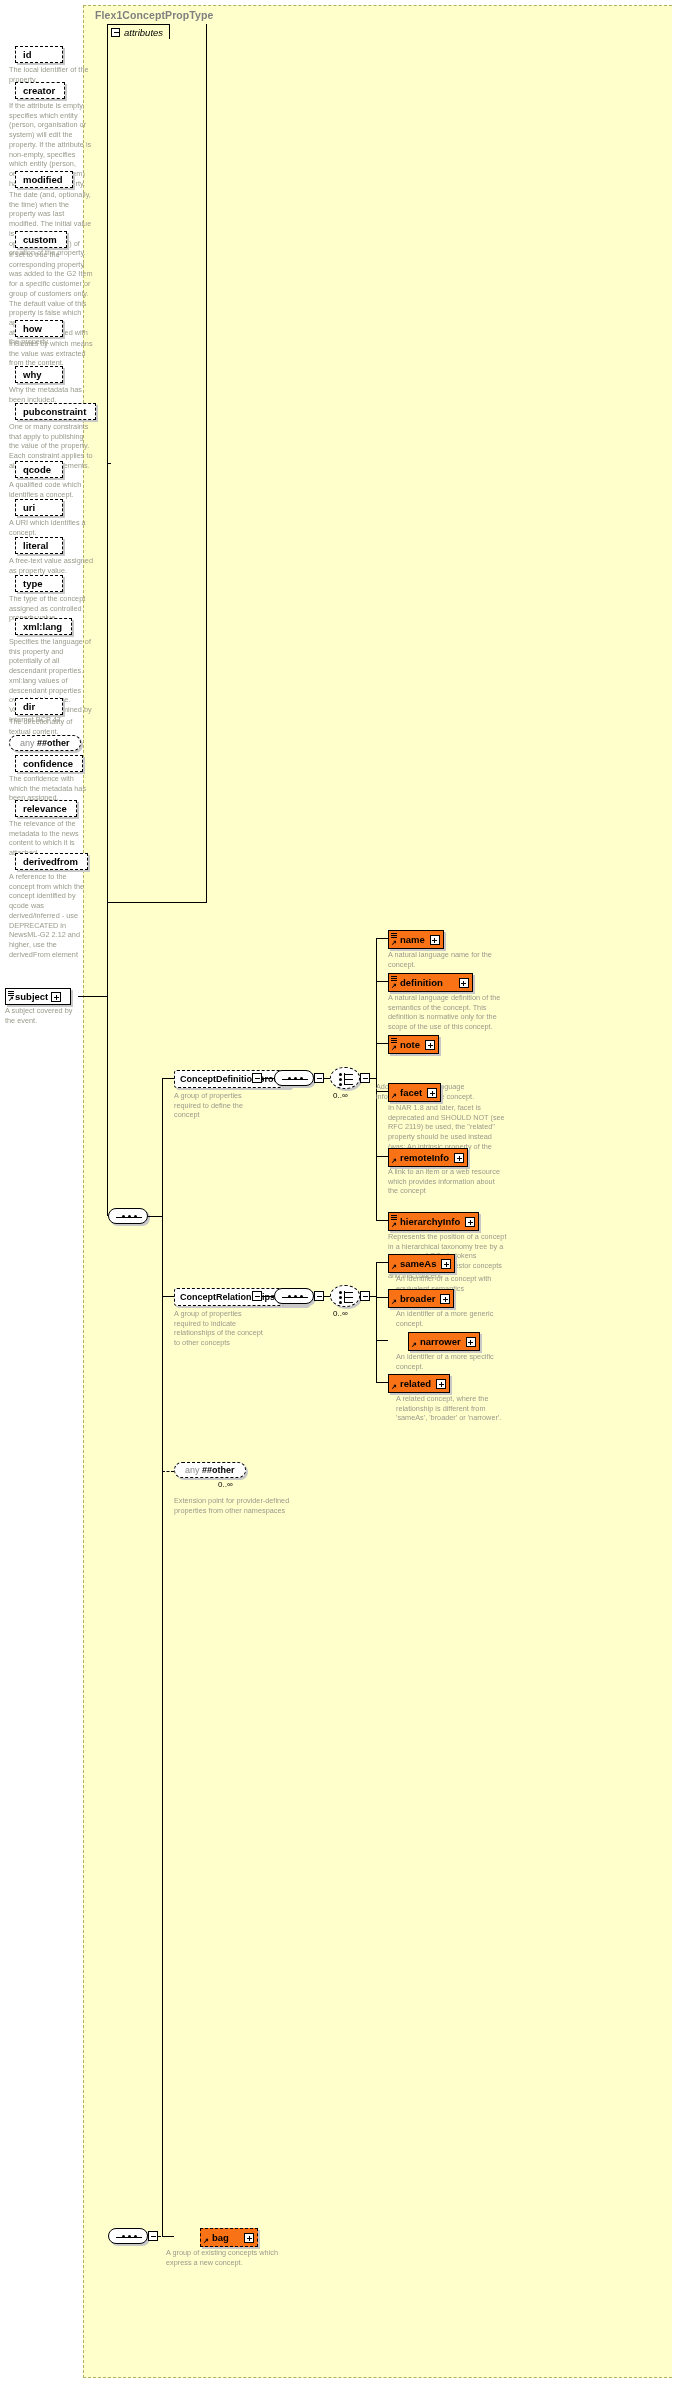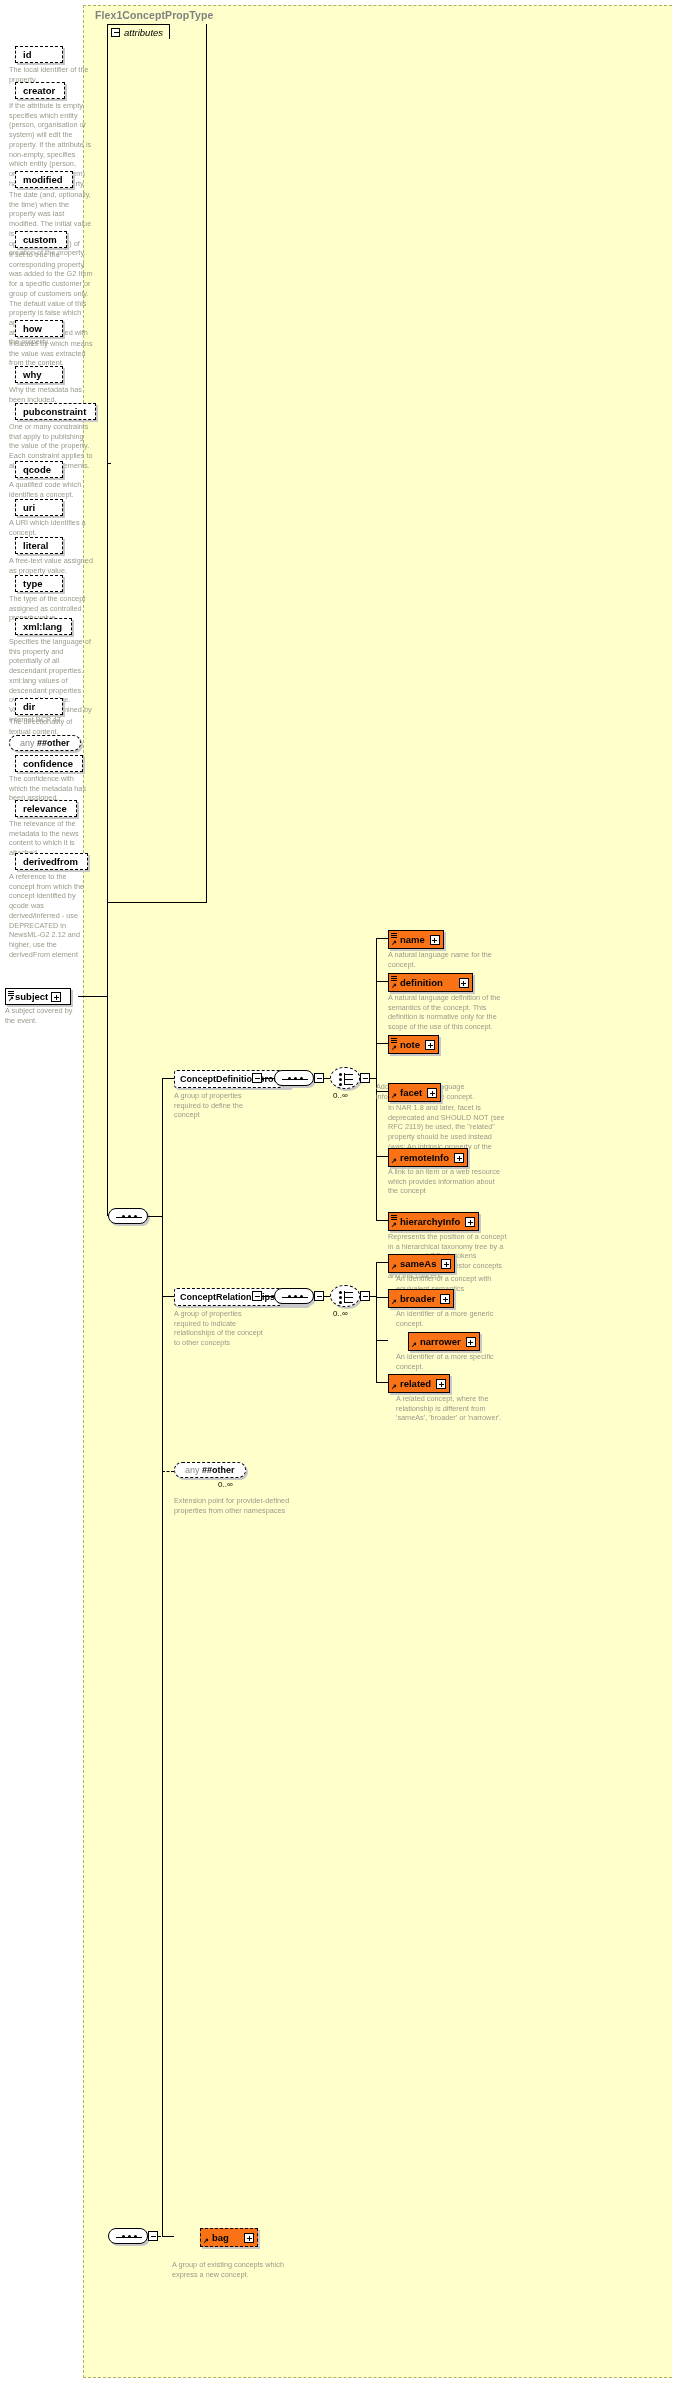--- a/index.html
+++ b/index.html
@@ -553,15 +553,15 @@
       <span class="dot" style="left:19px"></span>
       <span class="dot" style="left:25px"></span>
   </div>
   <div class="tiny-minus" style="left:148px; top:2231px;"></div>
   <div class="ln dash-h" style="left:158px; top:2236px; width:8px;"></div>
   <div class="el-box dashed" style="left:168px; top:2228px; min-width:58px;margin-left:32px;">
     <span class="el-arrow">↗</span>
     <span>bag</span>
     <span class="plus-sq" style="margin-left:auto"></span>
   </div>
-  <div class="el-desc" style="left:172px; top:2248px; width:118px;margin-top:12px;">A group of existing concepts which express a new concept.</div>
+  <div class="el-desc" style="left:166px; top:2248px; width:118px;">A group of existing concepts which express a new concept.</div>
 
 </div>
 
 </body></html>

